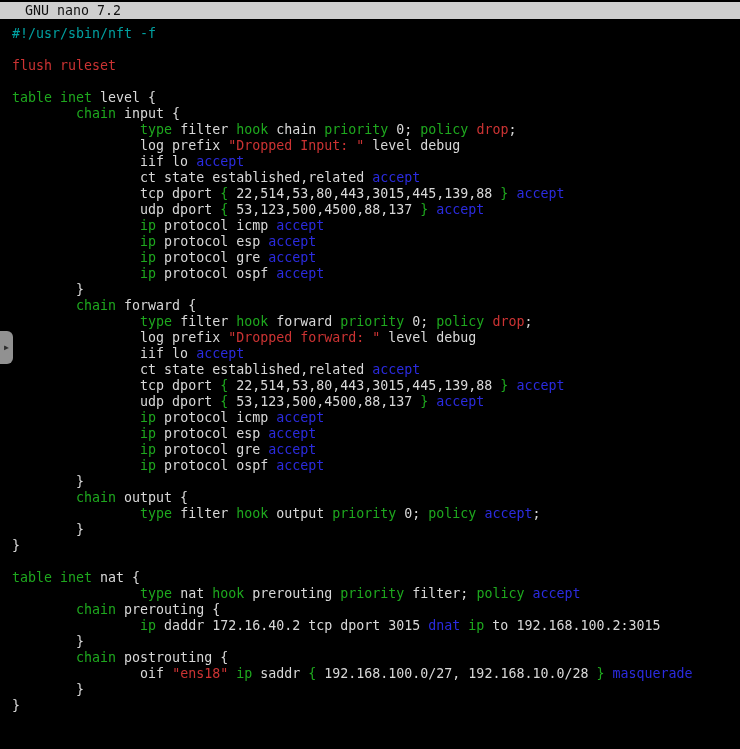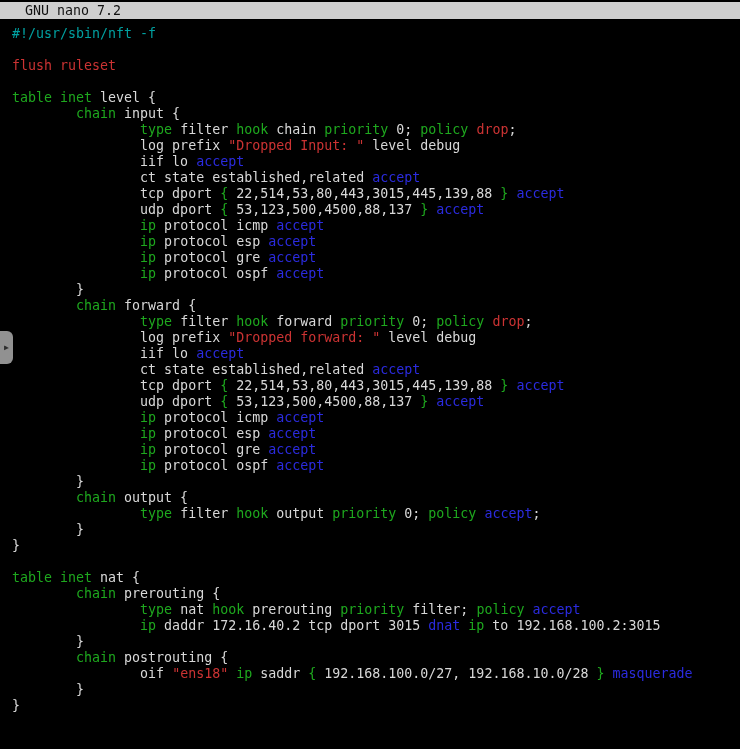--- a/index.html
+++ b/index.html
@@ -71,22 +71,22 @@
       <div class="line"><span>                </span><span class="seg-g">ip</span><span> protocol esp </span><span class="seg-b">accept</span></div>
       <div class="line"><span>                </span><span class="seg-g">ip</span><span> protocol gre </span><span class="seg-b">accept</span></div>
       <div class="line"><span>                </span><span class="seg-g">ip</span><span> protocol ospf </span><span class="seg-b">accept</span></div>
       <div class="line"><span>        }</span></div>
       <div class="line"><span>        </span><span class="seg-g">chain</span><span> output {</span></div>
       <div class="line"><span>                </span><span class="seg-g">type</span><span> filter </span><span class="seg-g">hook</span><span> output </span><span class="seg-g">priority</span><span> 0; </span><span class="seg-g">policy</span><span> </span><span class="seg-b">accept</span><span>;</span></div>
       <div class="line"><span>        }</span></div>
       <div class="line"><span>}</span></div>
       <div class="line"></div>
       <div class="line"><span class="seg-g">table</span><span> </span><span class="seg-g">inet</span><span> nat {</span></div>
+      <div class="line"><span>                </span><span class="seg-g">type</span><span> nat </span><span class="seg-g">hook</span><span> prerouting </span><span class="seg-g">priority</span><span> filter; </span><span class="seg-g">policy</span><span> </span><span class="seg-b">accept</span></div>
       <div class="line"><span>        </span><span class="seg-g">chain</span><span> prerouting {</span></div>
-      <div class="line"><span>                </span><span class="seg-g">type</span><span> nat </span><span class="seg-g">hook</span><span> prerouting </span><span class="seg-g">priority</span><span> filter; </span><span class="seg-g">policy</span><span> </span><span class="seg-b">accept</span></div>
       <div class="line"><span>                </span><span class="seg-g">ip</span><span> daddr 172.16.40.2 tcp dport 3015 </span><span class="seg-b">dnat</span><span> </span><span class="seg-g">ip</span><span> to 192.168.100.2:3015</span></div>
       <div class="line"><span>        }</span></div>
       <div class="line"><span>        </span><span class="seg-g">chain</span><span> postrouting {</span></div>
       <div class="line"><span>                </span><span>oif </span><span class="seg-r">"ens18"</span><span> </span><span class="seg-g">ip</span><span> saddr </span><span class="seg-g">{</span><span> 192.168.100.0/27, 192.168.10.0/28 </span><span class="seg-g">}</span><span> </span><span class="seg-b">masquerade</span></div>
       <div class="line"><span>        }</span></div>
       <div class="line"><span>}</span></div>
     </div>
   <div class="side-tab">
     <span class="arrow">▶</span>
   </div>

